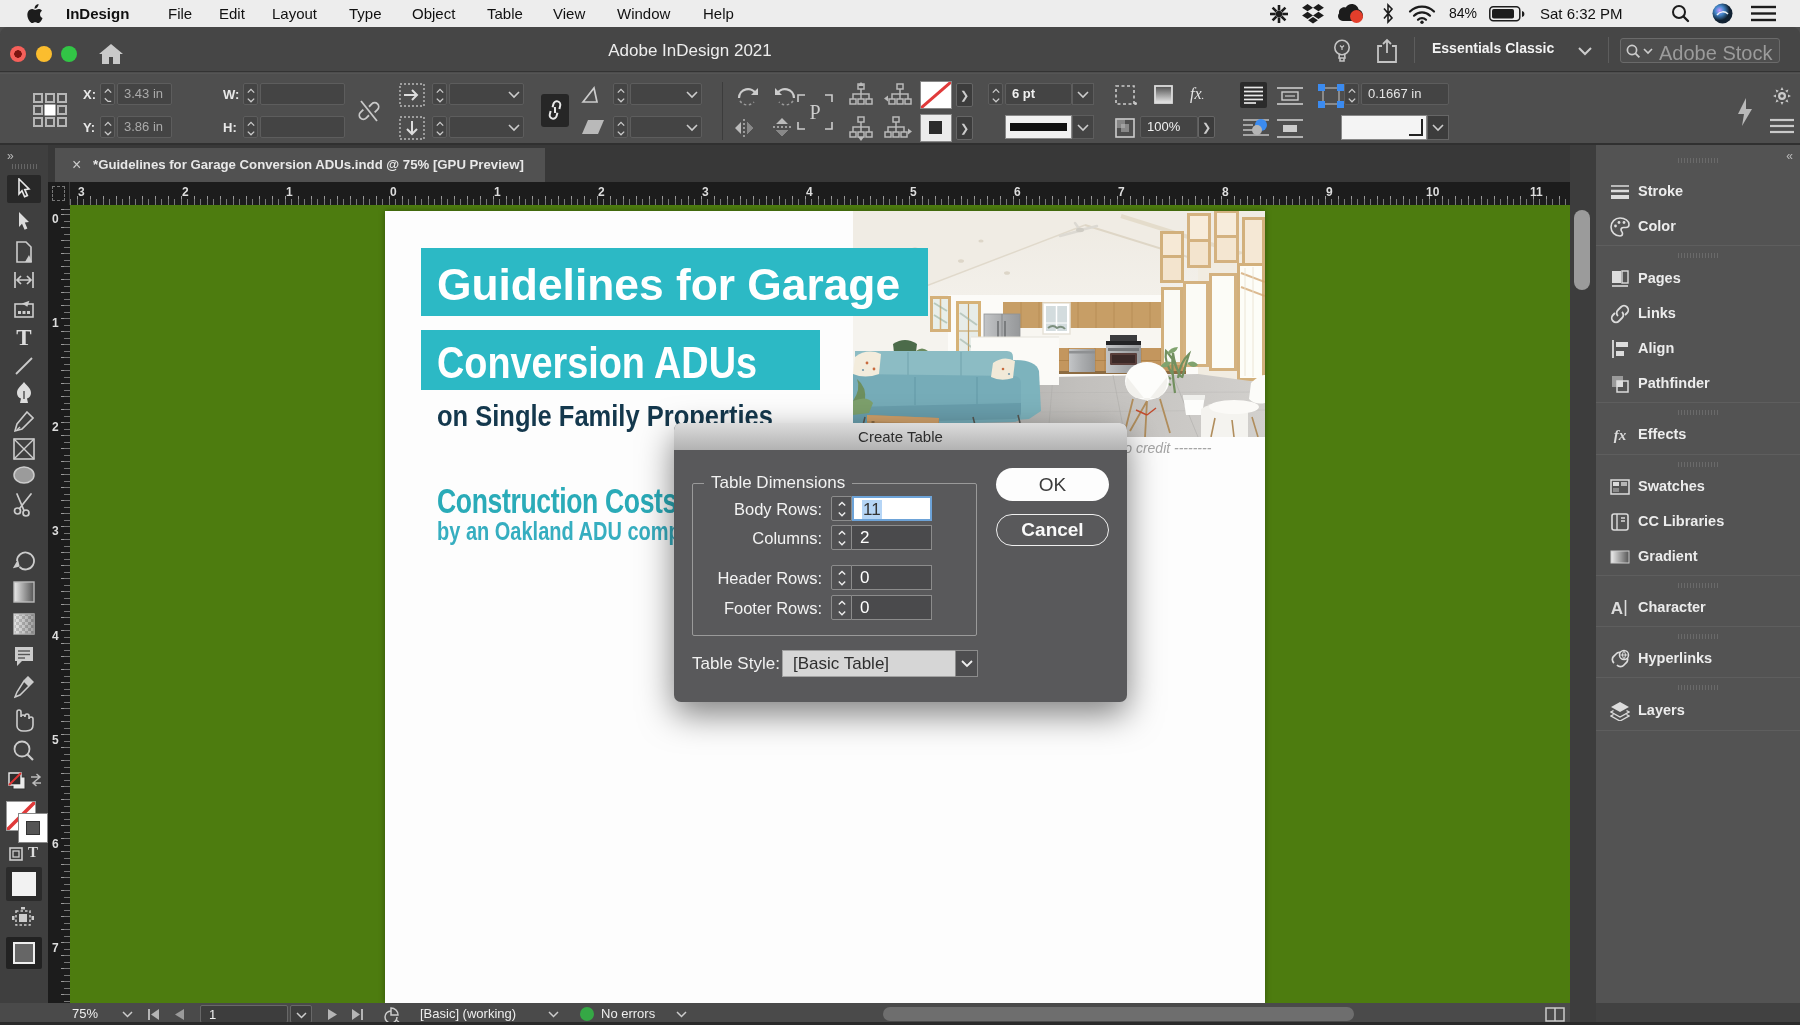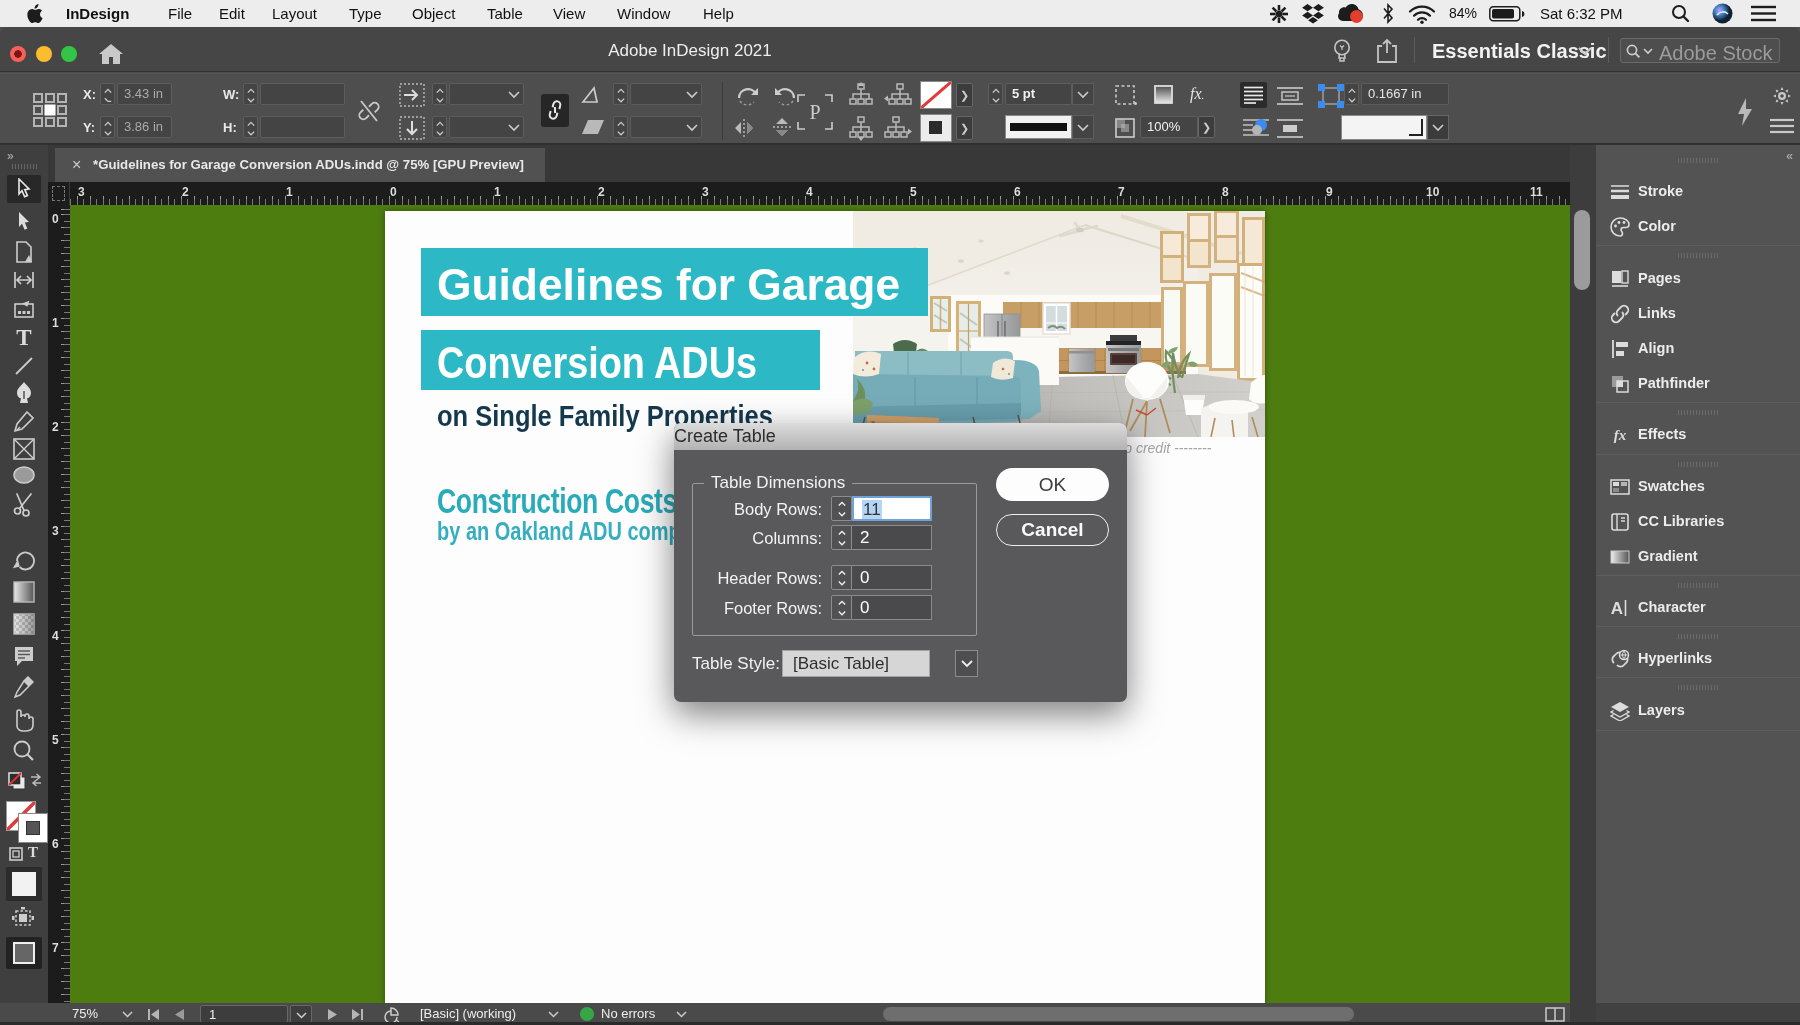--- a/index.html
+++ b/index.html
@@ -33,21 +33,21 @@
 .pitem{position:absolute;left:0;width:204px;height:35px;font-size:14.5px;font-weight:bold;color:#ececec}
 .pitem .lab{position:absolute;left:42px;top:9px}
 .pitem .ic{position:absolute;left:14px;top:8px;width:20px;height:20px}
 .psep{position:absolute;left:0;width:204px;height:1px;background:#464646;border-bottom:1px solid #5e5e5e}
 .grip{position:absolute;left:82px;width:40px;height:5px;background-image:repeating-linear-gradient(90deg,#6a6a6a 0 1px,transparent 1px 3px)}
 
 #statusbar{position:absolute;top:1003px;left:0;width:1570px;height:30px;background:#4a4a4a;color:#ddd;font-size:13px}
 #statusbot{position:absolute;top:1022px;left:0;width:1800px;height:3px;background:#2a2a2a}
 
 #dialog{position:absolute;left:674px;top:423px;width:453px;height:279px;border-radius:7px;background:#59595b;box-shadow:0 12px 34px rgba(0,0,0,.5);color:#f1f1f1}
-#dlgtitle{position:absolute;top:0;left:0;width:453px;height:27px;border-radius:7px 7px 0 0;background:linear-gradient(#dcdcdc,#b2b2b2);color:#2d2d2d;font-size:18px;text-align:left;line-height:27px}
+#dlgtitle{position:absolute;top:0;left:0;width:453px;height:27px;border-radius:7px 7px 0 0;background:linear-gradient(#dcdcdc,#b2b2b2);color:#2d2d2d;font-size:15px;text-align:center;line-height:27px}
 .dcombo{position:absolute;height:25px}
 .dstep{position:absolute;width:21px;height:25px;background:#515153;border:1px solid #8c8c8c;border-radius:2px 0 0 2px}
 .dfield{position:absolute;left:21px;top:0;width:80px;height:25px;background:#4a4a4c;border:1px solid #8c8c8c;border-left:none;color:#fff;font-size:17px;line-height:23px;padding-left:8px}
 .dlab{position:absolute;font-size:16.5px;color:#f3f3f3;text-align:right;width:150px}
 .chev{display:block;margin:3px auto 0;width:8px;height:8px}
 </style></head>
 <body>
 <div id="root">
 <div id="menubar">
 <svg class="abs" style="left:26px;top:4px" width="17" height="19" viewBox="0 0 17 19">
@@ -139,21 +139,21 @@
           <path d="M10 11v-2.5l-2-2M10 8.5l2-2" stroke-width="1.2"></path>
         </g>
       </svg>
 <svg class="abs" style="left:1374px;top:11px" width="26" height="26" viewBox="0 0 26 26">
         <g fill="none" stroke="#c4c4c4" stroke-width="1.8">
           <path d="M8 8H4v16h18V8h-4"></path>
           <path d="M13 15V2M9 6l4-4 4 4"></path>
         </g>
       </svg>
 <div class="abs" style="left:1414px;top:10px;width:1px;height:26px;background:#5d5d5d"></div>
-<span class="abs" style="left:1432px;top:13px;color:#f2f2f2;font-size:20px;font-weight:bold">Essentials Classic</span>
+<span class="abs" style="left:1432px;top:13px;color:#f2f2f2;font-size:14px;font-weight:bold">Essentials Classic</span>
 <svg class="abs" style="left:1578px;top:20px" width="14" height="9" viewBox="0 0 14 9">
         <path d="M1 1l6 6 6-6" fill="none" stroke="#ccc" stroke-width="2"></path>
       </svg>
 <div class="abs" style="left:1608px;top:10px;width:1px;height:26px;background:#5d5d5d"></div>
 <div class="abs" style="left:1620px;top:11px;width:160px;height:25px;background:#4e4e4e;border:1px solid #6a6a6a;border-radius:3px">
 <svg class="abs" style="left:5px;top:5px" width="15" height="15" viewBox="0 0 15 15">
           <circle cx="6" cy="6" r="4.6" fill="none" stroke="#ccc" stroke-width="1.7"></circle>
           <line x1="9.4" y1="9.4" x2="13.4" y2="13.4" stroke="#ccc" stroke-width="1.8"></line>
         </svg>
 <svg class="abs" style="left:22px;top:9px" width="10" height="7" viewBox="0 0 10 7">
@@ -371,21 +371,21 @@
       </div>
 <div class="abs" style="left:956px;top:42px;width:17px;height:24px;background:#3c3c3c;border:1px solid #666;border-radius:2px;color:#ccc;text-align:center;line-height:22px;font-size:11px">❯</div>
 <div class="stp" style="left:988px;top:9px">
         <svg class="chev" viewBox="0 0 10 6">
           <path d="M1 5l4-4 4 4" fill="none" stroke="#ccc" stroke-width="1.6"></path>
         </svg>
         <svg class="chev" style="margin-top:2px" viewBox="0 0 10 6">
           <path d="M1 0l4 4 4-4" fill="none" stroke="#ccc" stroke-width="1.6"></path>
         </svg>
       </div>
-<div class="fld" style="left:1005px;top:9px;width:67px;height:22px;color:#f0f0f0;font-weight:bold">5 pt</div>
+<div class="fld" style="left:1005px;top:9px;width:67px;height:22px;color:#f0f0f0;font-weight:bold">6 pt</div>
 <div class="abs" style="left:1072px;top:9px;width:22px;height:22px;background:#444;border:1px solid #5d5d5d"><svg style="margin:7px 0 0 4px" width="12" height="8" viewBox="0 0 12 8">
           <path d="M1 1l5 5 5-5" fill="none" stroke="#ccc" stroke-width="1.6"></path>
         </svg></div>
 <div class="abs" style="left:1005px;top:41px;width:67px;height:24px;background:#f2f2f2;border:1px solid #888">
         <div style="position:absolute;left:4px;top:7px;width:57px;height:8px;background:#111"></div>
       </div>
 <div class="abs" style="left:1072px;top:41px;width:22px;height:24px;background:#444;border:1px solid #5d5d5d"><svg style="margin:8px 0 0 4px" width="12" height="8" viewBox="0 0 12 8">
           <path d="M1 1l5 5 5-5" fill="none" stroke="#ccc" stroke-width="1.6"></path>
         </svg></div>
 <svg class="abs" style="left:1114px;top:10px" width="24" height="22" viewBox="0 0 24 22">
@@ -1071,18 +1071,18 @@
           </svg>
           <svg class="chev" style="margin-top:3px" viewBox="0 0 10 6">
             <path d="M1 0l4 4 4-4" fill="none" stroke="#eee" stroke-width="1.7"></path>
           </svg>
         </div>
         <div class="dfield">0</div>
       </div>
 <div class="abs" style="left:322px;top:45px;width:113px;height:33px;background:#fdfdfd;border-radius:17px;color:#3c3c3c;font-size:19px;text-align:center;line-height:33px">OK</div>
 <div class="abs" style="left:322px;top:91px;width:113px;height:32px;border:1.5px solid #efefef;border-radius:17px;color:#fafafa;font-size:19px;font-weight:bold;text-align:center;line-height:30px">Cancel</div>
 <span class="abs" style="left:18px;top:231px;font-size:17px">Table Style:</span>
-<div class="abs" style="left:108px;top:227px;width:148px;height:27px;background:#d6d6d6;border:1px solid #a2a2a2;color:#2e2e2e;font-size:17px;line-height:25px;padding-left:10px">[Basic Table]</div>
+<div class="abs" style="left:108px;top:227px;width:174px;height:27px;background:#d6d6d6;border:1px solid #a2a2a2;color:#2e2e2e;font-size:17px;line-height:25px;padding-left:10px">[Basic Table]</div>
 <div class="abs" style="left:281px;top:227px;width:23px;height:27px;background:#4e4e50;border:1px solid #8c8c8c"><svg style="margin:9px 0 0 5px" width="12" height="8" viewBox="0 0 12 8">
           <path d="M1 1l5 5 5-5" fill="none" stroke="#eee" stroke-width="1.8"></path>
         </svg></div>
 </div>
 </div>
 
 </body></html>

